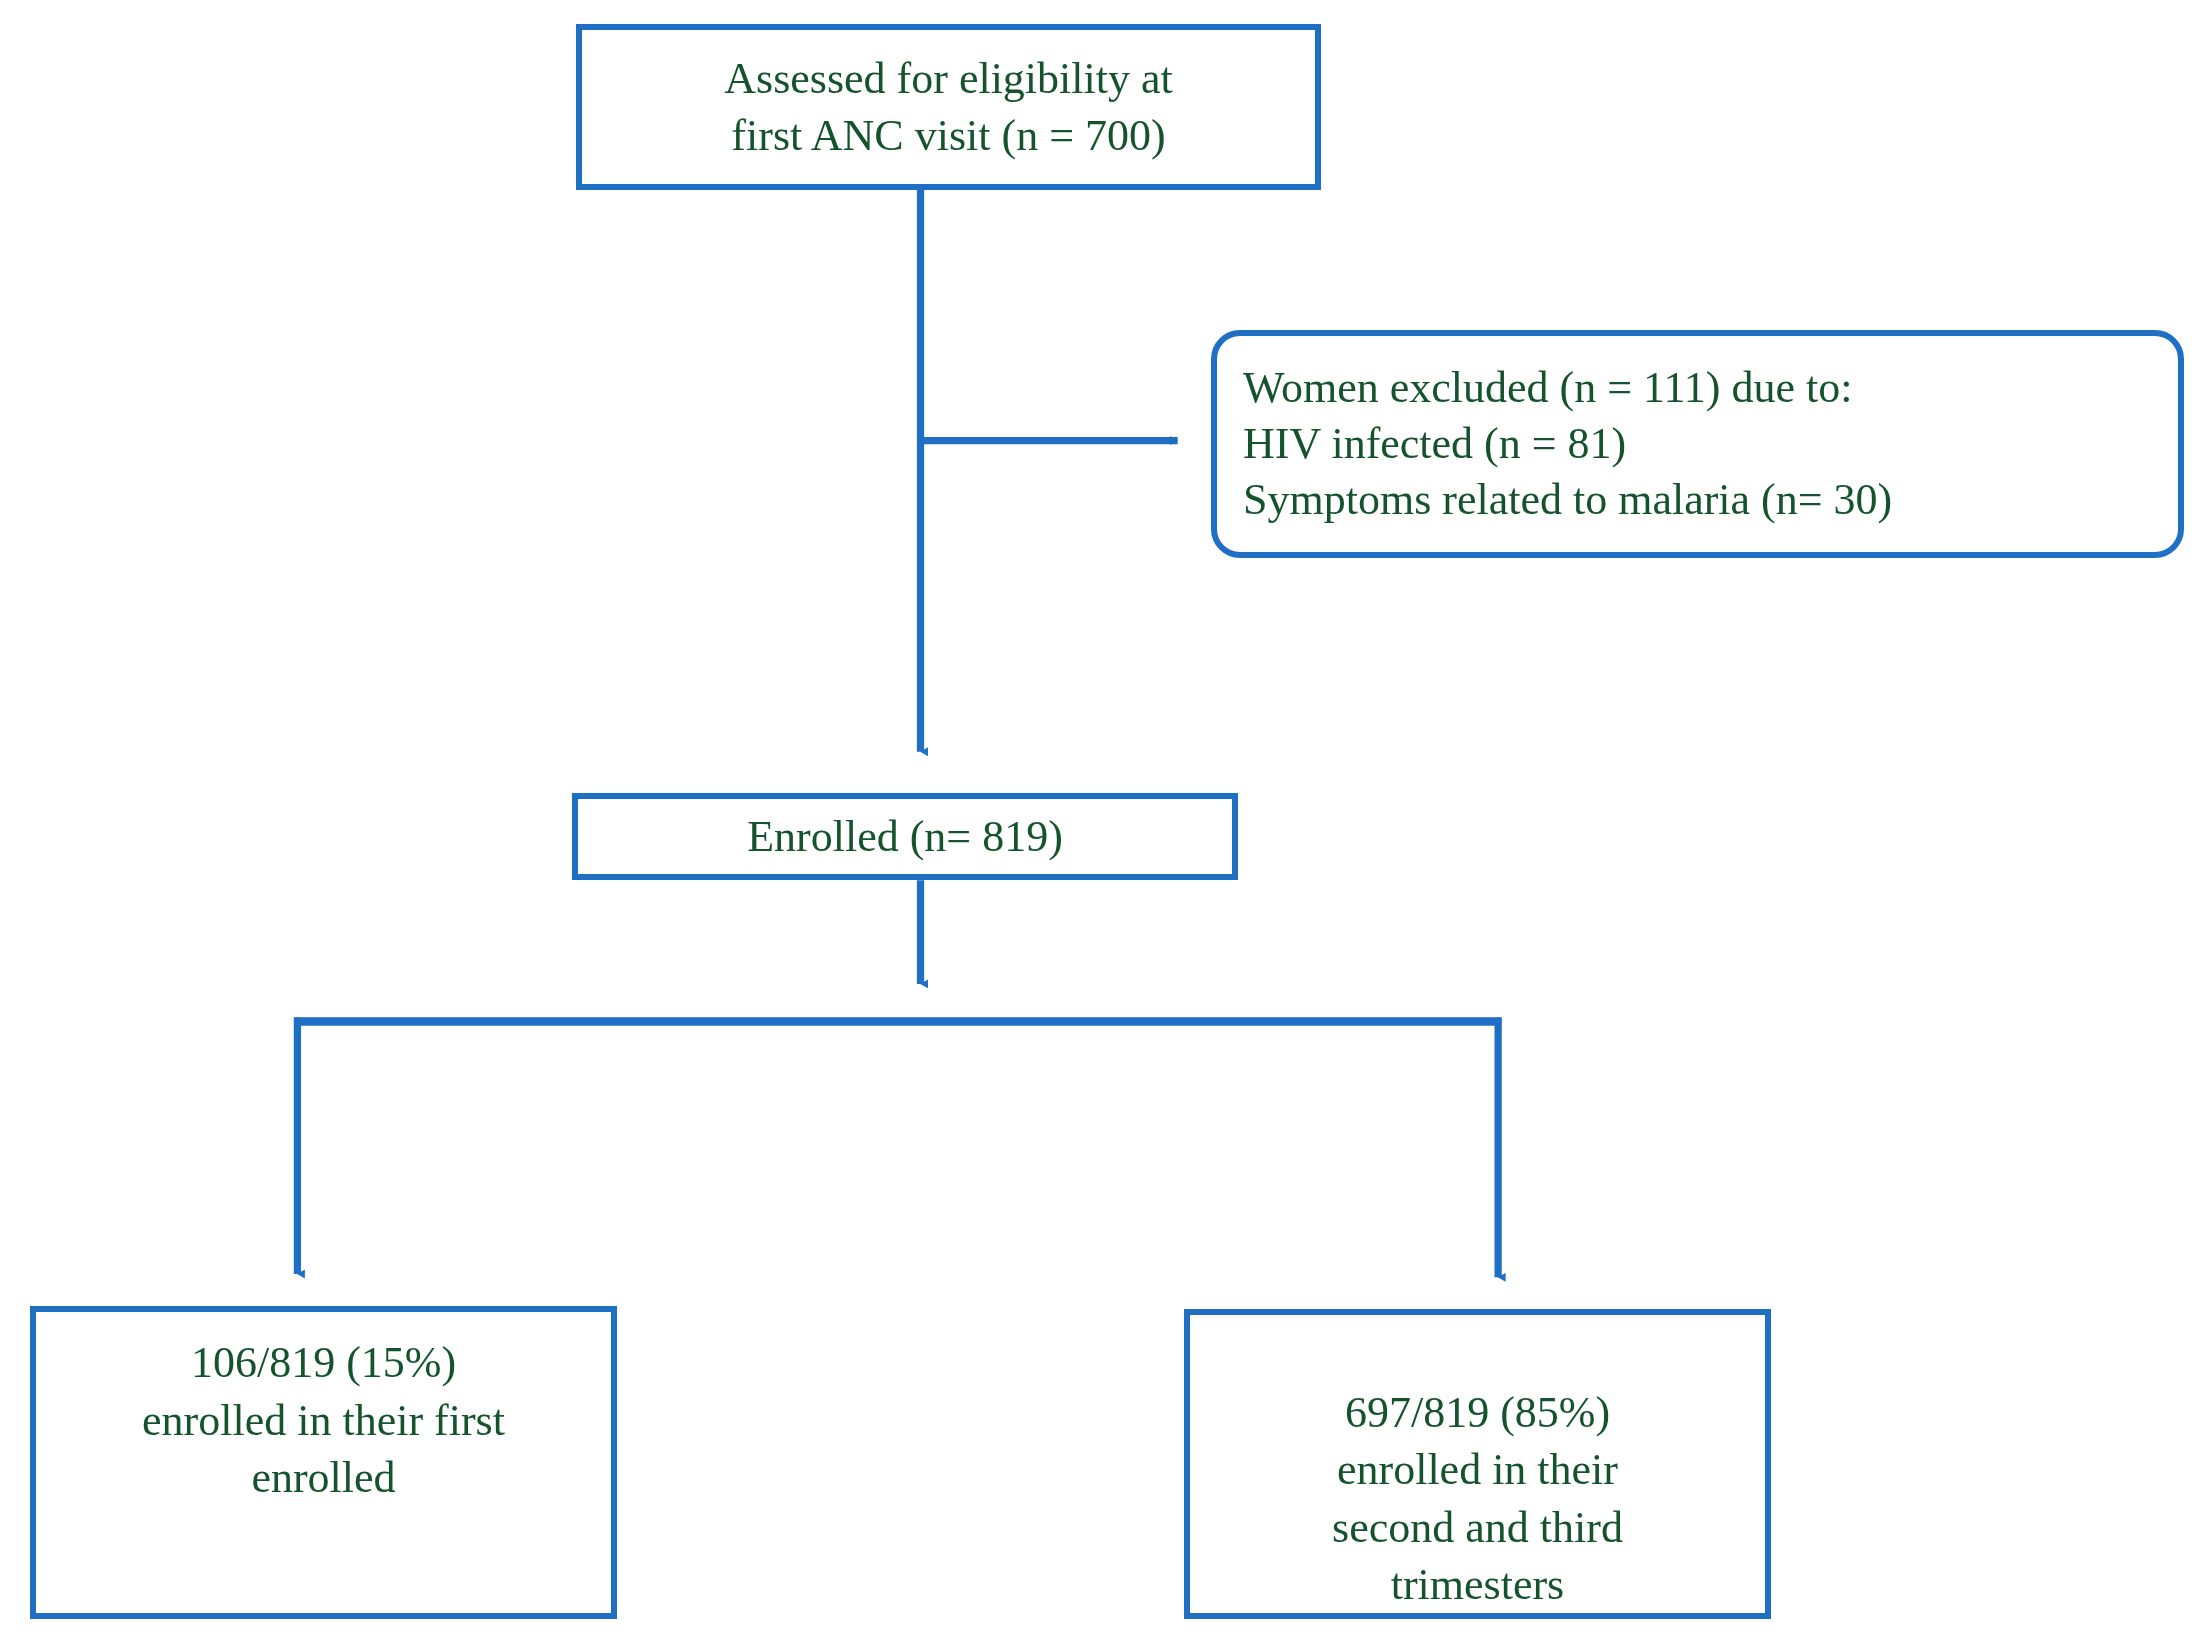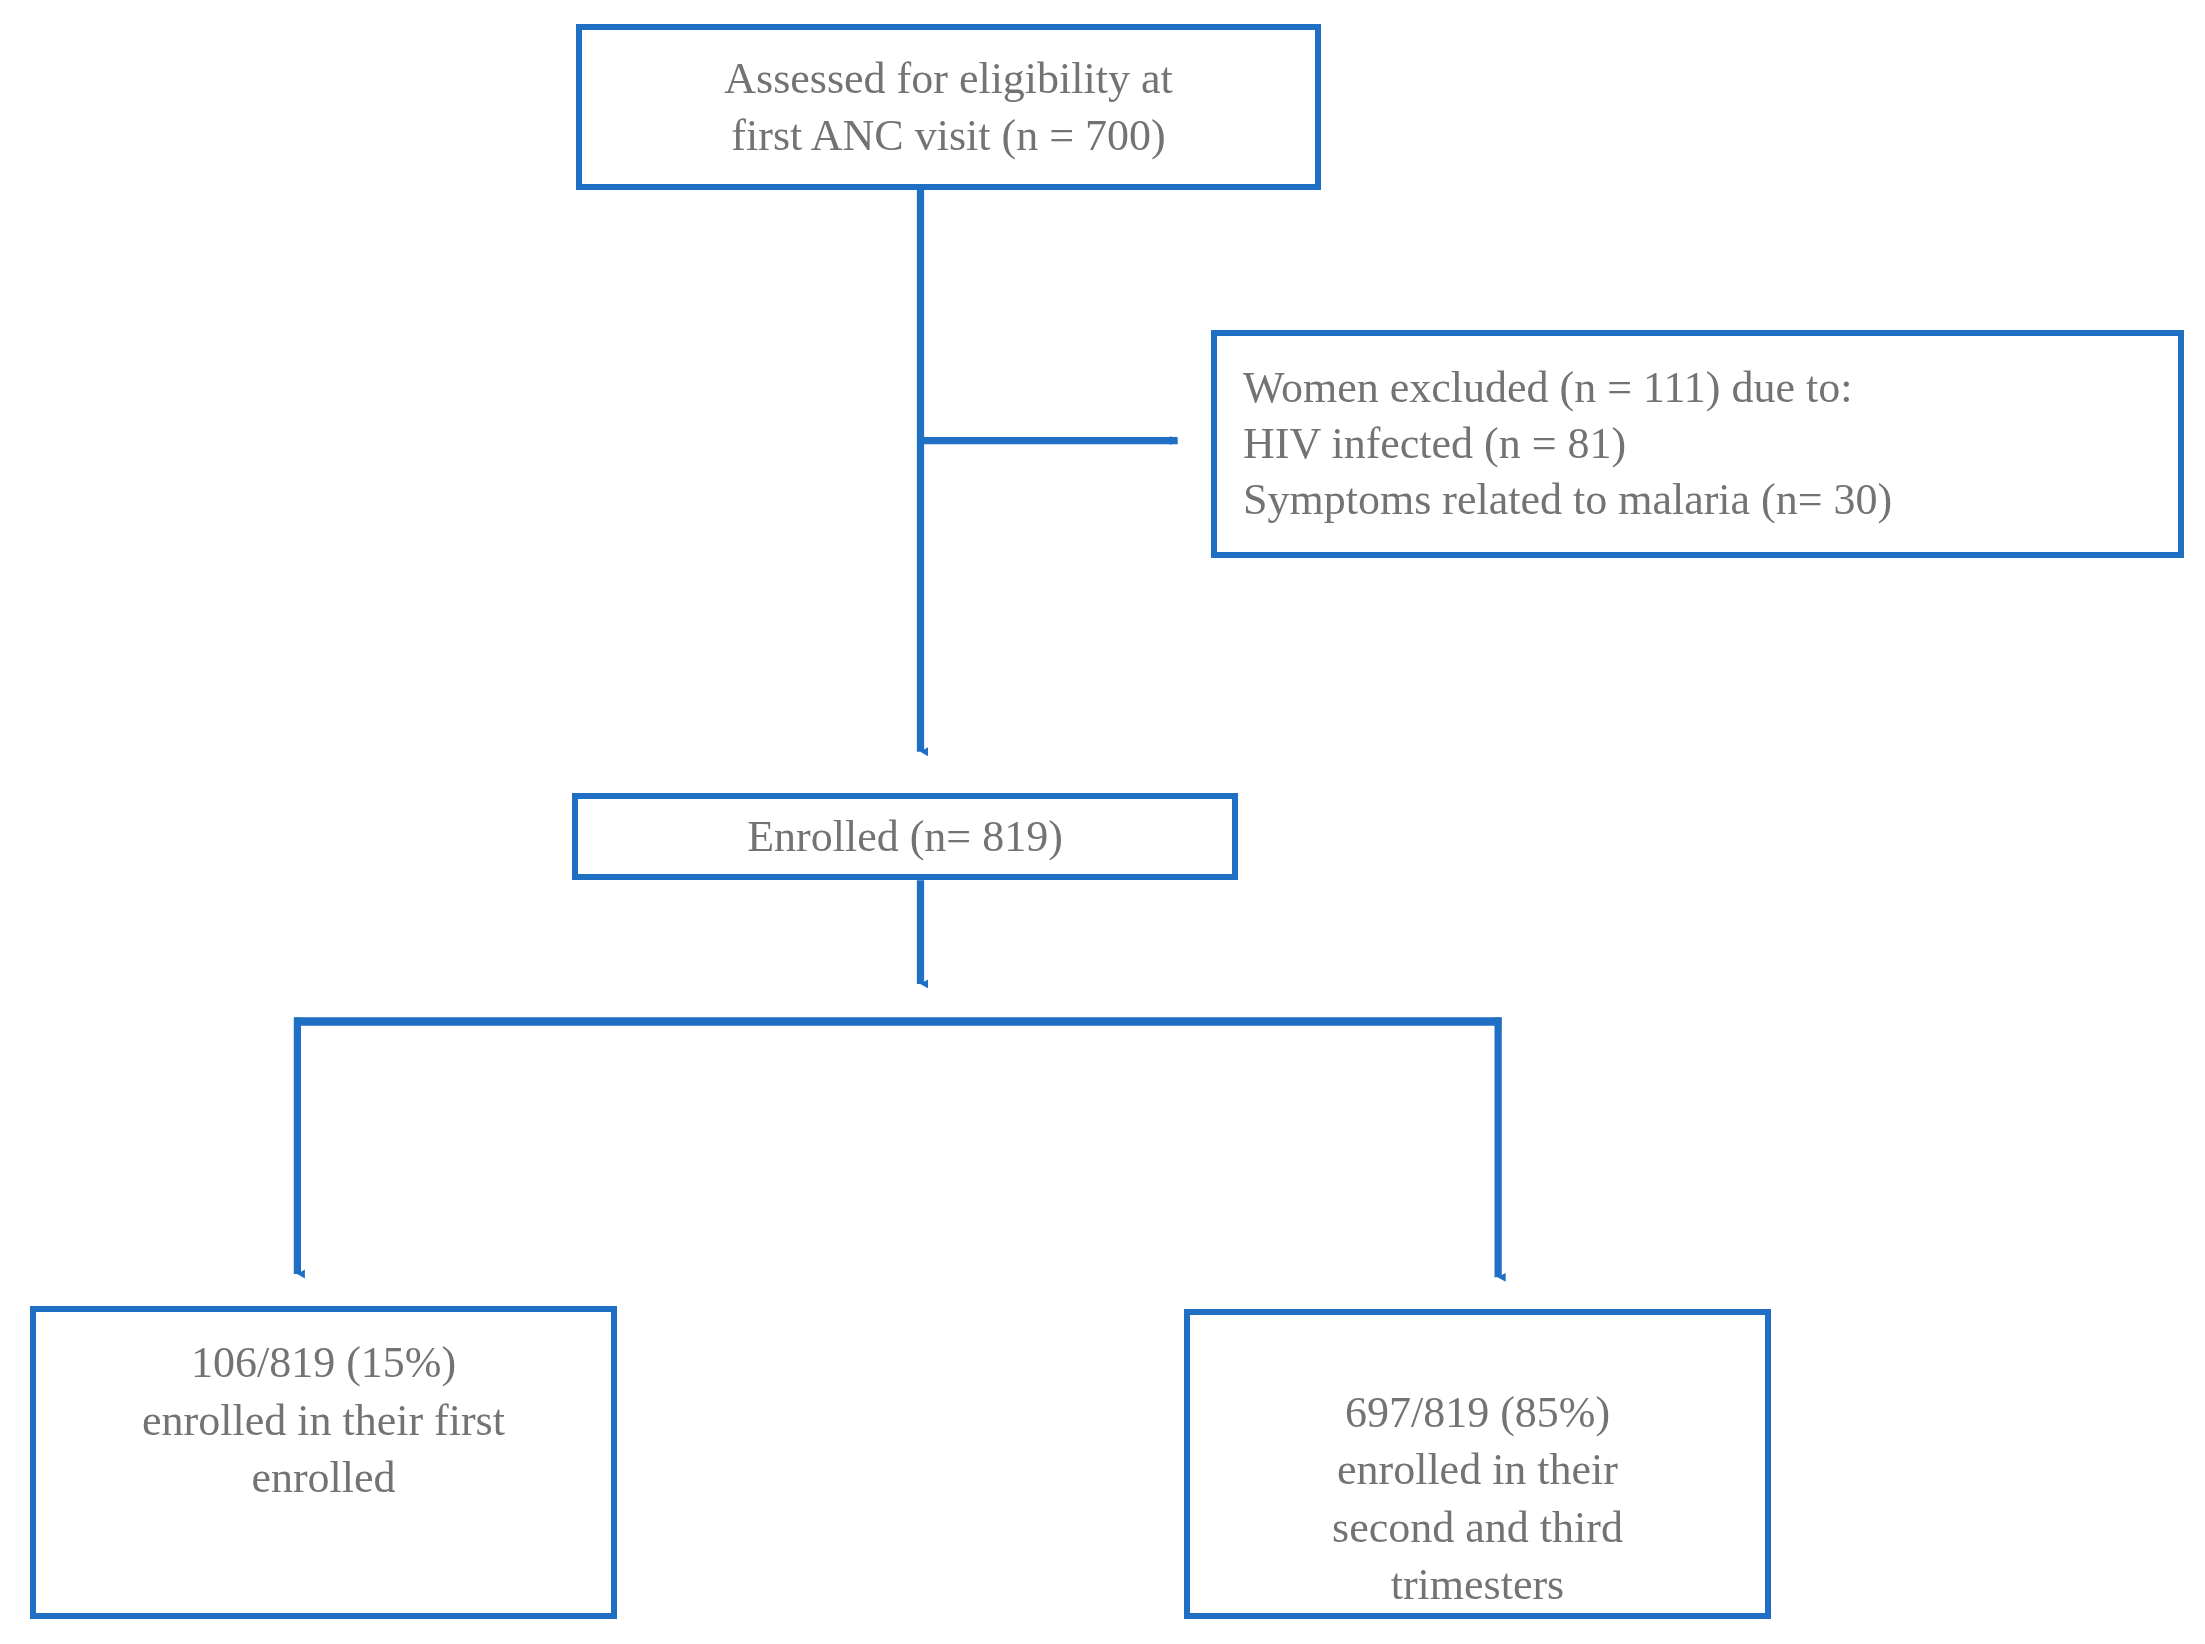--- a/index.html
+++ b/index.html
@@ -18,21 +18,21 @@
   }
   .flow-box {
     position: absolute;
     box-sizing: border-box;
     border: 6px solid #1F6FC4;
     background: #ffffff;
     display: flex;
     flex-direction: column;
     align-items: center;
     justify-content: flex-start;
-    color: #737373;
+    color: #14532d;
     font-family: "Liberation Serif", "DejaVu Serif", serif;
     line-height: 1.30;
     text-align: center;
   }
   .flow-box .line {
     display: block;
     white-space: pre;
   }
 
   
@@ -46,20 +46,21 @@
   
   #box-excluded {
     left: 1211px; top: 330px;
     width: 973px; height: 228px;
     align-items: flex-start;
     justify-content: center;
     padding-left: 26px;
     text-align: left;
     font-size: 44px;
     line-height: 1.28;
+    border-radius: 29px;
   }
 
   
   #box-enrolled {
     left: 572px; top: 793px;
     width: 666px; height: 87px;
     justify-content: center;
     font-size: 44px;
   }
 

